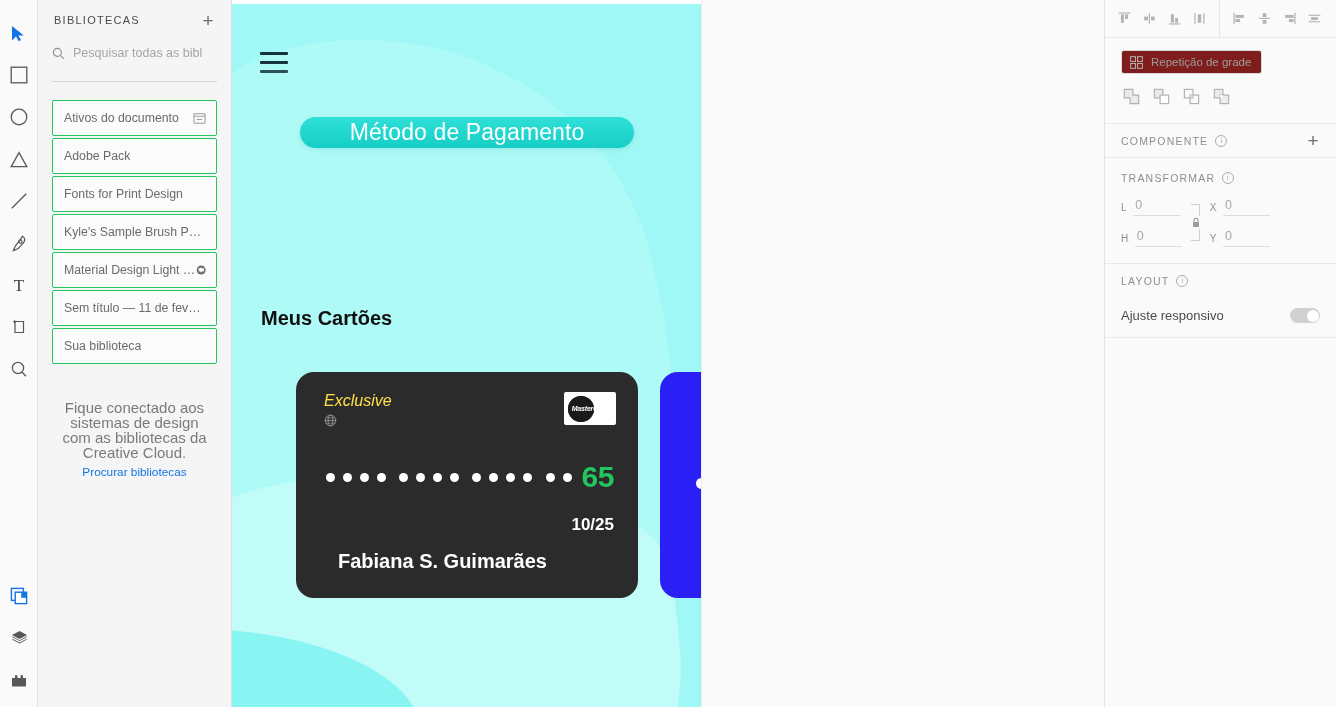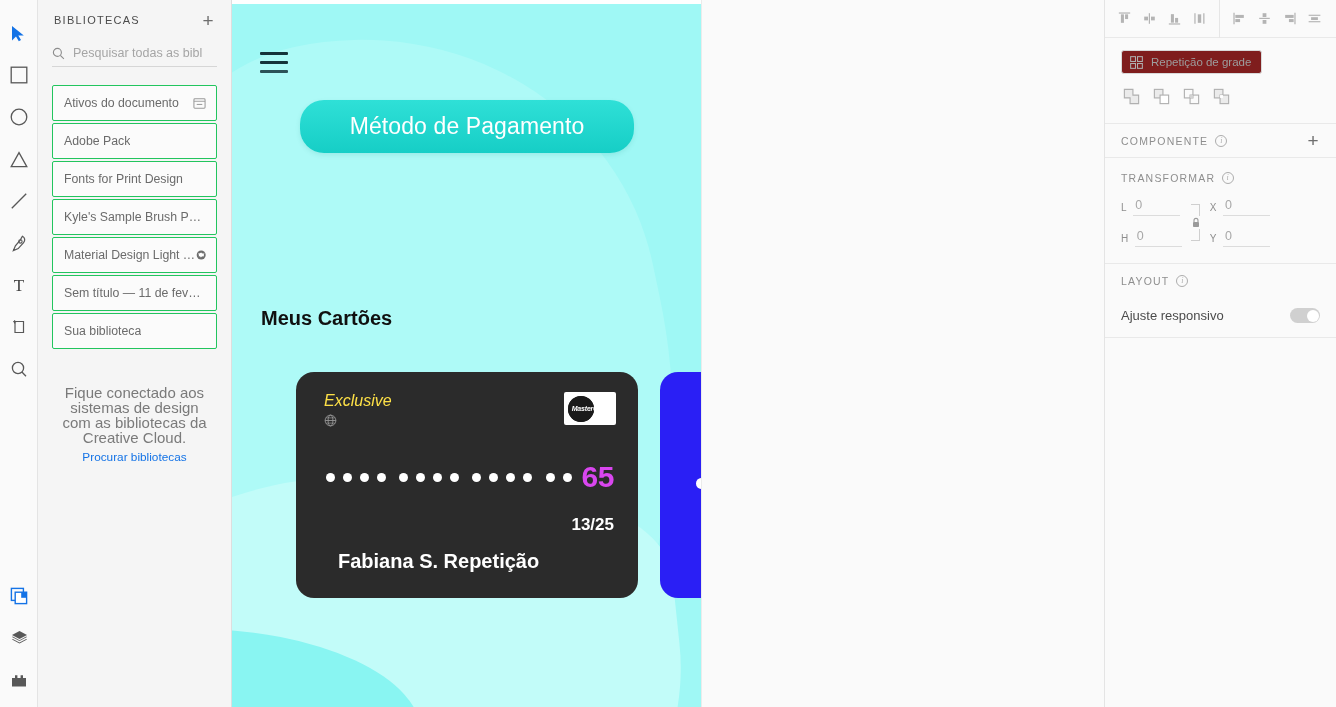--- a/index.html
+++ b/index.html
@@ -50,21 +50,21 @@
   }
   .plus-btn {
     font-size: 19px; color: #6e6e6e; line-height: 1;
     width: 18px; text-align: center; cursor: default;
     font-weight: 300;
   }
   .lib-search {
     margin: 6px 14px 0 14px;
     display: flex; align-items: center; gap: 8px;
     border-bottom: 1px solid #d6d6d6;
-    padding-bottom: 6px;
+    padding-bottom: 21px;
   }
   .lib-search input {
     border: none; background: transparent; outline: none;
     font-family: "Liberation Sans", sans-serif;
     font-size: 12.5px; color: #4b4b4b; width: 140px;
   }
   .lib-search input::placeholder { color: #a5a5a5; }
   .lib-list { margin-top: 18px; padding: 0 14px; }
   .lib-item {
     height: 36px; background: #fbfbfb;
@@ -144,22 +144,22 @@
   }
   .hamburger i {
     display:block; height: 3px; background: #14333a; border-radius: 1px;
     margin-bottom: 6px;
   }
   .hamburger i:nth-child(1){ width: 28px; }
   .hamburger i:nth-child(2){ width: 28px; }
   .hamburger i:nth-child(3){ width: 28px; margin-bottom:0; background:#2c5258;}
 
   .pay-btn {
-    position: absolute; left: 68px; top: 96px;
-    width: 334px; height: 53px;
+    position: absolute; left: 68px; top: 113px;
+    width: 334px; height: 31px;
     border-radius: 24px;
     background: linear-gradient(180deg, #2fe0d7 0%, #16cec6 100%);
     display: flex; align-items: center; justify-content: center;
     z-index: 5; cursor: default;
     box-shadow: 0 2px 5px rgba(0,120,115,0.12);
   }
   .pay-btn span {
     color: #ffffff; font-size: 23px; letter-spacing: 0.1px;
   }
 
@@ -202,21 +202,21 @@
   .mc-circles b:last-child { right: 0; }
   .mc-text {
     position: absolute; left: 0; right: 0; top: 9px; text-align: center;
     font-size: 7px; color: #fff; font-style: italic; font-weight: 700;
     letter-spacing: -0.2px; z-index: 2;
   }
 
   .card-number {
     position: absolute; left: 30px; top: 88px; right: 24px;
     display: flex; align-items: center; justify-content: space-between;
-    color: #d946ef;
+    color: #22c55e;
   }
   .grp { display: flex; gap: 8px; align-items: center; }
   .grp u { display:block; width: 9px; height: 9px; background: #fff; border-radius: 50%; }
   .grp .last { font-size: 30px; font-weight: 700; margin-left: 2px; letter-spacing: -0.5px; }
   .card-exp {
     position: absolute; right: 24px; top: 143px;
     color: #fff; font-size: 17px; font-weight: 700;
   }
   .card-name {
     position: absolute; left: 42px; top: 178px;
@@ -535,22 +535,22 @@
                   <u></u>
                   <u></u>
                 </span>
               <span class="grp">
                   <u></u>
                   <u></u>
                 <span class="last">65</span>
               </span>
             </div>
 
-            <div class="card-exp">13/25</div>
-            <div class="card-name">Fabiana S. Repetição</div>
+            <div class="card-exp">10/25</div>
+            <div class="card-name">Fabiana S. Guimarães</div>
           </div>
 
           <div class="card card-blue">
 
             <div class="blue-dot"></div>
           </div>
         </div>
       </div>
     </div>
   </div>

